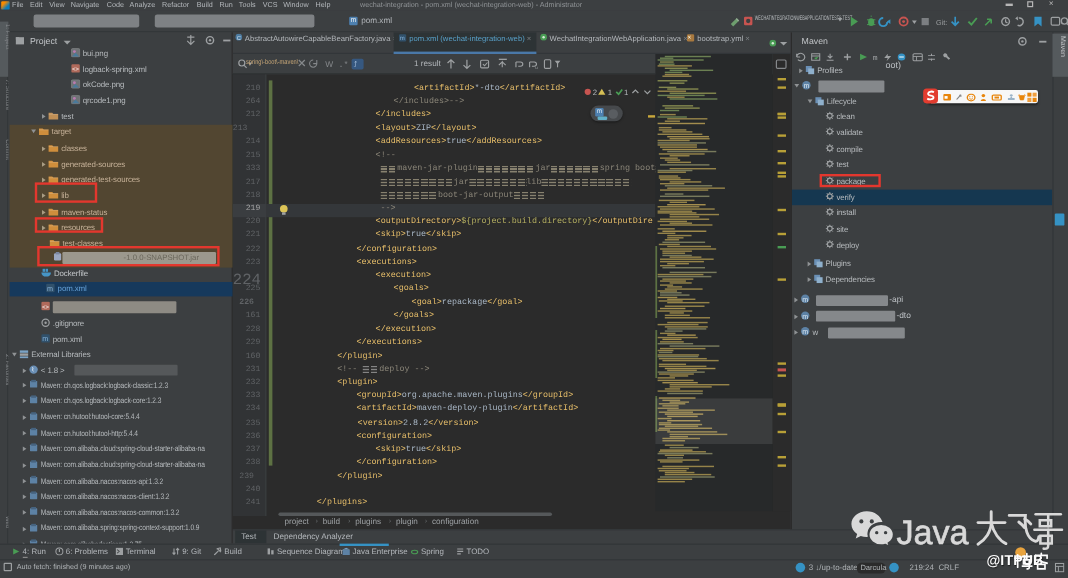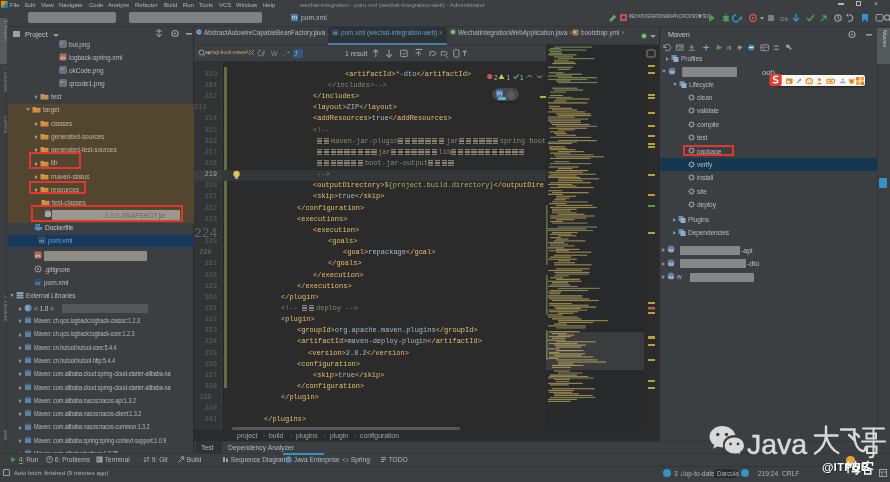--- a/index.html
+++ b/index.html
@@ -362,21 +362,21 @@
 <div class="abs mono" style="left:328px;top:237.0px;font-size:7px;white-space:pre;"><span class="t">&lt;goals&gt;</span></div>
 <div class="abs mono" style="left:343px;top:248.2px;font-size:7px;white-space:pre;"><span class="t">&lt;goal&gt;</span><span class="c">repackage</span><span class="t">&lt;/goal&gt;</span></div>
 <div class="abs mono" style="left:328px;top:259.3px;font-size:7px;white-space:pre;"><span class="t">&lt;/goals&gt;</span></div>
 <div class="abs mono" style="left:313px;top:270.5px;font-size:7px;white-space:pre;"><span class="t">&lt;/execution&gt;</span></div>
 <div class="abs mono" style="left:297px;top:281.6px;font-size:7px;white-space:pre;"><span class="t">&lt;/executions&gt;</span></div>
 <div class="abs mono" style="left:281px;top:292.8px;font-size:7px;white-space:pre;"><span class="t">&lt;/plugin&gt;</span></div>
 <div class="abs mono" style="left:281px;top:303.9px;font-size:7px;white-space:pre;"><span class="cm">&lt;!-- </span><span style="display:inline-block;vertical-align:top;margin-top:1px;width:14px;height:6px;background:repeating-linear-gradient(90deg,#848484 0 5.3px,transparent 5.3px 6.8px);-webkit-mask-image:repeating-linear-gradient(0deg,#000 0 1.2px,rgba(0,0,0,0.18) 1.2px 2.4px);"></span><span class="cm">deploy --&gt;</span></div>
 <div class="abs mono" style="left:281px;top:315.1px;font-size:7px;white-space:pre;"><span class="t">&lt;plugin&gt;</span></div>
 <div class="abs mono" style="left:297px;top:326.2px;font-size:7px;white-space:pre;"><span class="t">&lt;groupId&gt;</span><span class="c">org.apache.maven.plugins</span><span class="t">&lt;/groupId&gt;</span></div>
 <div class="abs mono" style="left:297px;top:337.4px;font-size:7px;white-space:pre;"><span class="t">&lt;artifactId&gt;</span><span class="c">maven-deploy-plugin</span><span class="t">&lt;/artifactId&gt;</span></div>
-<div class="abs mono" style="left:308px;top:348.5px;font-size:7px;white-space:pre;"><span class="t">&lt;version&gt;</span><span class="c">2.8.2</span><span class="t">&lt;/version&gt;</span></div>
+<div class="abs mono" style="left:298px;top:348.5px;font-size:7px;white-space:pre;"><span class="t">&lt;version&gt;</span><span class="c">2.8.2</span><span class="t">&lt;/version&gt;</span></div>
 <div class="abs mono" style="left:297px;top:359.6px;font-size:7px;white-space:pre;"><span class="t">&lt;configuration&gt;</span></div>
 <div class="abs mono" style="left:313px;top:370.8px;font-size:7px;white-space:pre;"><span class="t">&lt;skip&gt;</span><span class="c">true</span><span class="t">&lt;/skip&gt;</span></div>
 <div class="abs mono" style="left:297px;top:381.9px;font-size:7px;white-space:pre;"><span class="t">&lt;/configuration&gt;</span></div>
 <div class="abs mono" style="left:281px;top:393.1px;font-size:7px;white-space:pre;"><span class="t">&lt;/plugin&gt;</span></div>
 <div class="abs mono" style="left:264px;top:415.4px;font-size:7px;white-space:pre;"><span class="t">&lt;/plugins&gt;</span></div>
 <svg class="abs" style="left:486px;top:71.5px;" width="58" height="9" viewBox="0 0 58 9">
 <circle cx="3.8" cy="4.5" r="2.6" fill="#c75450"></circle>
     <text x="8" y="7.5" font-size="6.5" fill="#b4b8bc" font-family="Liberation Sans">2</text>
 <path d="M15.5 2 l3 5 h-6 Z" fill="#d6bf55"></path>
     <text x="20.5" y="7.5" font-size="6.5" fill="#b4b8bc" font-family="Liberation Sans">1</text>
@@ -643,21 +643,21 @@
 <path d="M81 2 l-3 4 h3 l-1 3 l4-5 h-3 Z" fill="#9da0a2"></path>
 <circle cx="93" cy="5" r="3.3" fill="#3592c4"></circle>
       <path d="M91 5 h4" stroke="#fff" stroke-width="1.1"></path>
 <rect x="103" y="2" width="8" height="6.5" rx="1" fill="none" stroke="#9da0a2" stroke-width="0.9"></rect>
       <path d="M103 4.5 h8 M106 4.5 v4" stroke="#9da0a2" stroke-width="0.8"></path>
 <path d="M119 2 v2 m0 2.5 v2 M116 3.5 h6 M116 7 h6" stroke="#9da0a2" stroke-width="0.9"></path>
 <path d="M133 3 a2.5 2.5 0 0 1 3 3 l3 3 l-1.5 1.5 l-3-3 a2.5 2.5 0 0 1 -3-3 Z" fill="#9da0a2" transform="scale(0.8) translate(30,-1)"></path>
     </g>
 </svg>
 <div class="abs" style="left:682px;top:67px;width:55px;height:9.5px;background:#85888b;border-radius:1px;"></div>
-<div class="abs" style="left:738px;top:68px;font-size:7.5px;color:#bec2c6;margin-left:24px;">oot)</div>
+<div class="abs" style="left:738px;top:50px;font-size:7.5px;color:#bec2c6;">oot)</div>
 <div class="abs" style="left:660px;top:158px;width:217px;height:12.5px;background:#153750;"></div>
 <div class="abs" style="left:680px;top:245.5px;width:60px;height:9px;background:#85888b;border-radius:1px;"></div>
 <div class="abs" style="left:741px;top:246.5px;font-size:7px;color:#bec2c6;">-api</div>
 <div class="abs" style="left:680px;top:259px;width:66px;height:9px;background:#85888b;border-radius:1px;"></div>
 <div class="abs" style="left:747px;top:260px;font-size:7px;color:#bec2c6;">-dto</div>
 <div class="abs" style="left:690px;top:272.5px;width:64px;height:9px;background:#85888b;border-radius:1px;"></div>
 <div class="row" style="left:666px;top:54.5px;"><span class="arr"></span><svg class="ic" width="8" height="8">
       <rect x="0.5" y="1" width="5" height="5" fill="#6a8fb5"></rect>
       <rect x="2.5" y="3" width="5" height="5" fill="#8fb0cc"></rect>
     </svg><span>Profiles</span></div>

